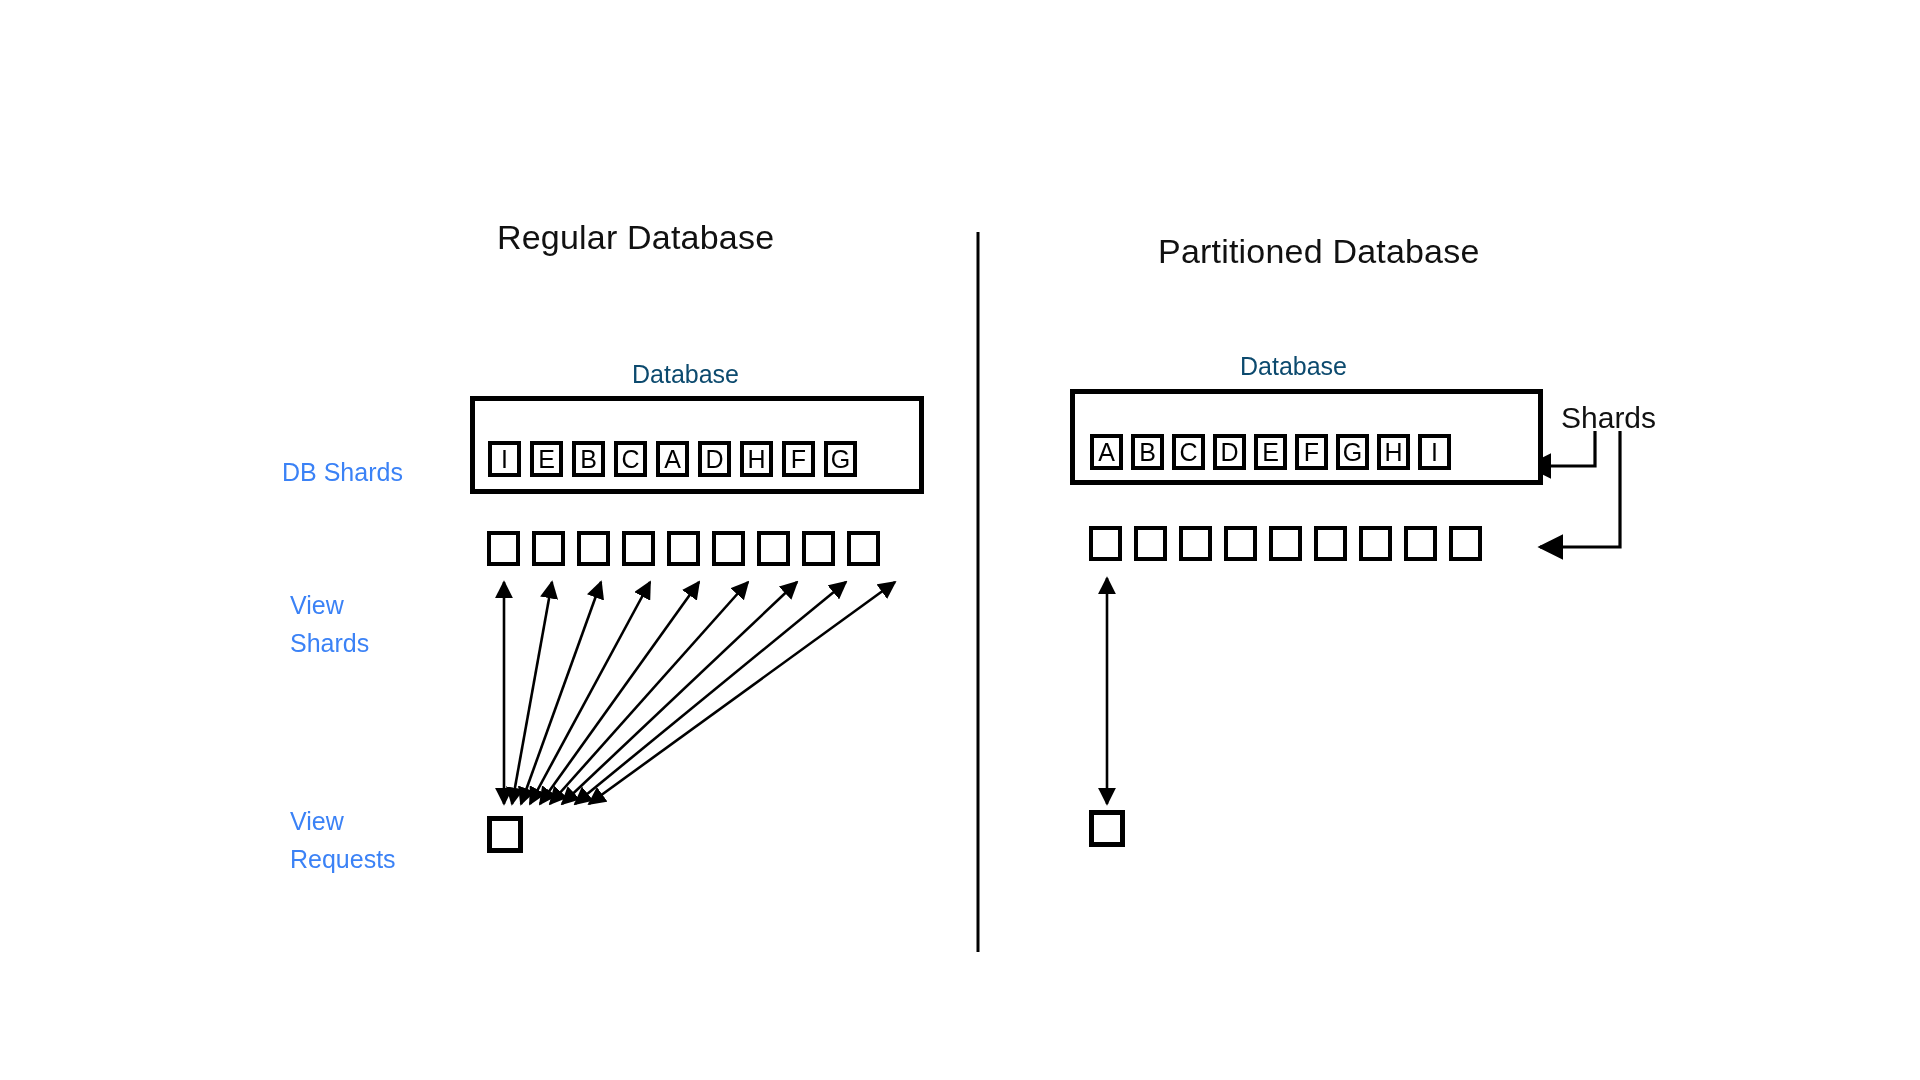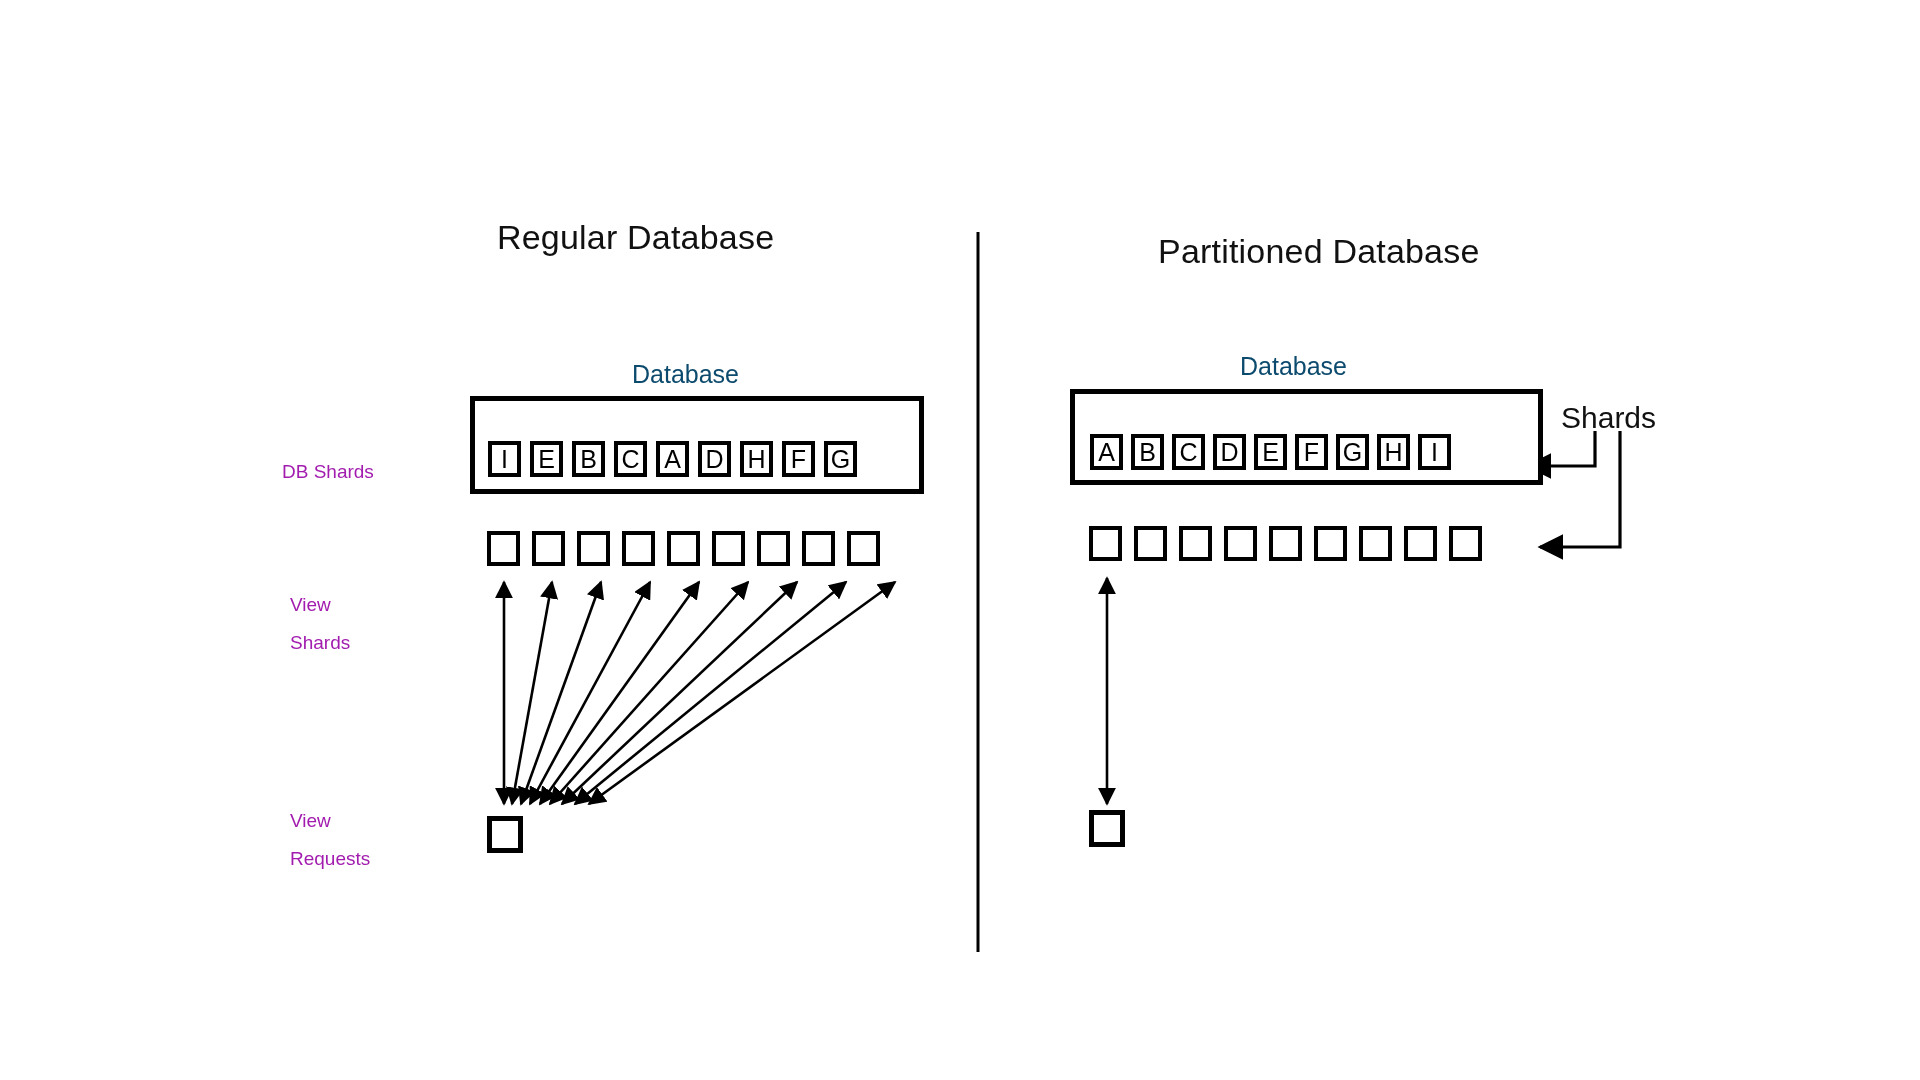--- a/index.html
+++ b/index.html
@@ -40,24 +40,24 @@
     letter-spacing: 0.2px;
     white-space: nowrap;
     color: #111111;
   }
   #title-left  { left: 497px;  top: 192px; }
   #title-right { left: 1158px; top: 206px; }
 
   
   .row-caption {
     position: absolute;
-    font-size: 19px;
+    font-size: 25px;
     line-height: 38px;
     white-space: pre-line;
-    color: #a21caf;
+    color: #3b82f6;
   }
   #caption-db-shards      { left: 282px; top: 427px; }
   #caption-view-shards    { left: 290px; top: 560px; }
   #caption-view-requests  { left: 290px; top: 776px; }
 
   
   .db-label {
     position: absolute;
     font-size: 25px;
     white-space: nowrap;

